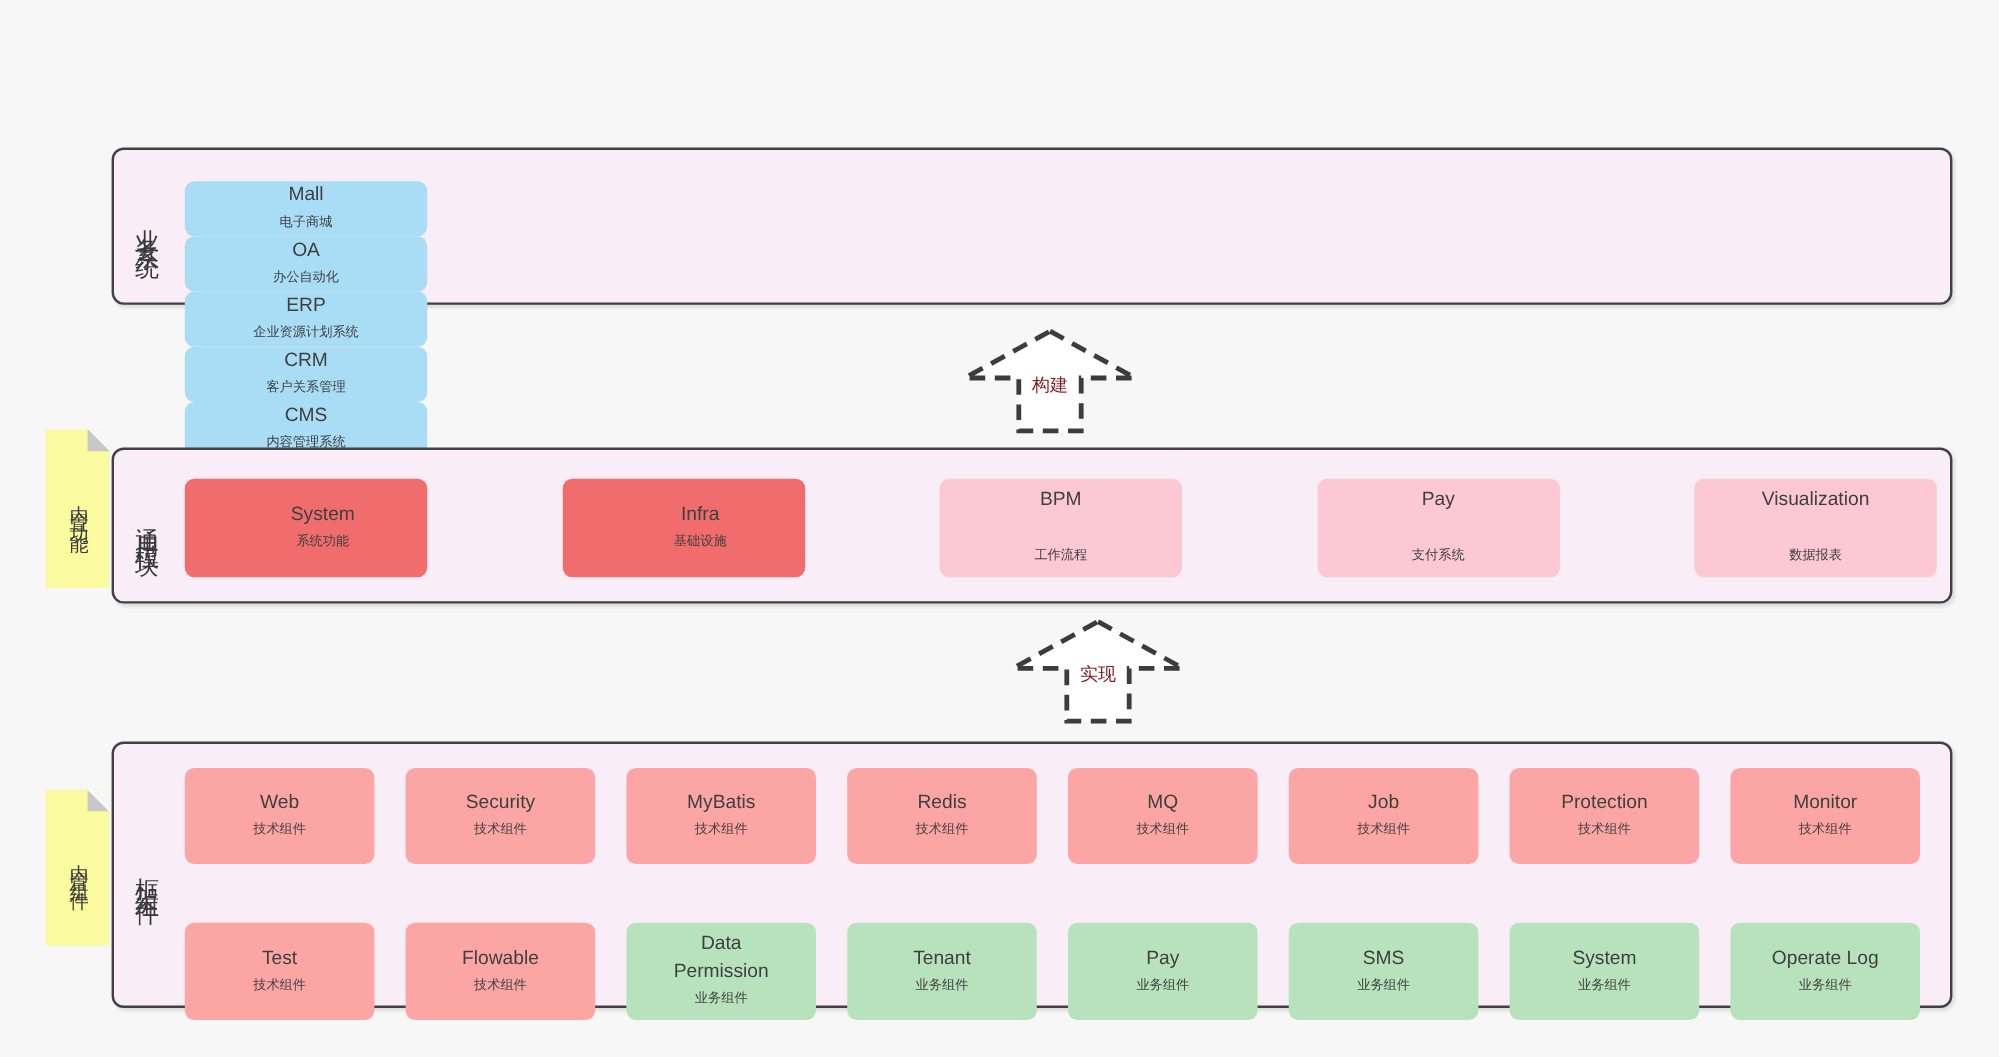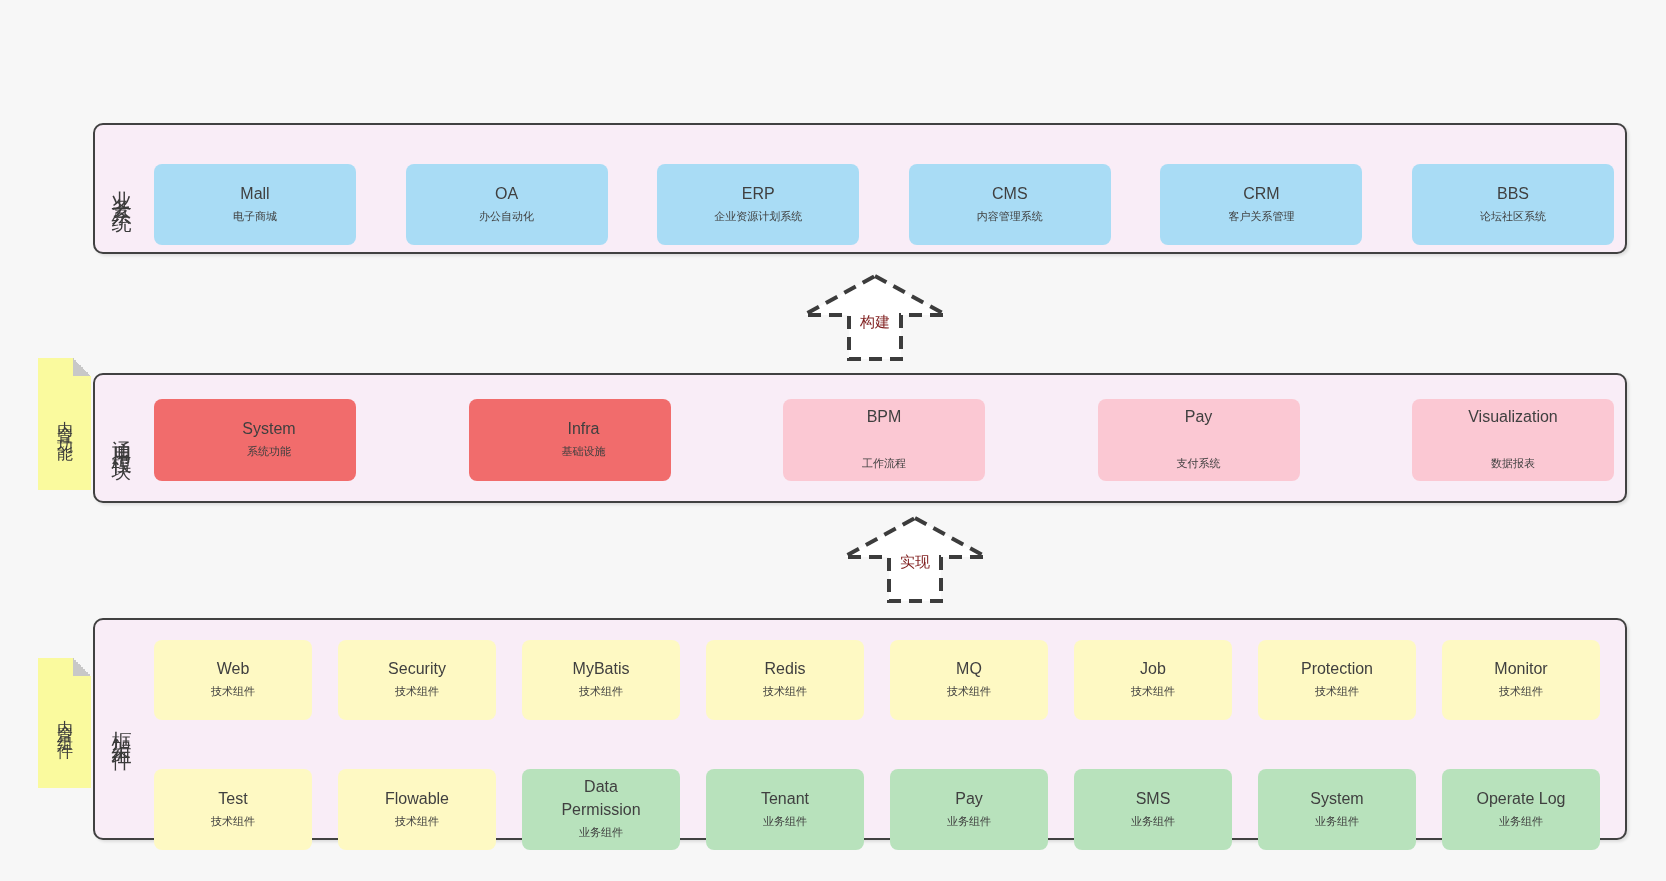--- a/index.html
+++ b/index.html
@@ -39,21 +39,21 @@
   }
 
   
   .boxrow {
     position:absolute;
     display:flex;
     justify-content:space-between;
   }
   .boxrow-6 { left:59px; width:1460px; }
   .boxrow-8 { left:59px; width:1446px; }
-  #panel-business .boxrow-6 { top:39px; height:81px; }
+  #panel-business .boxrow-6 { top:26px; height:81px;flex-direction:column; }
   #panel-modules  .boxrow-6 { top:24px; height:82px; }
   .row-top    { top:20px;  height:80px; }
   .row-bottom { top:125px; height:81px;margin-top:24px; }
 
   .box {
     display:flex;
     flex-direction:column;
     justify-content:center;
     align-items:center;
     text-align:center;
@@ -61,21 +61,21 @@
     color:#3f3f3f;
   }
   .boxrow-6 .box { width:202px; }
   .boxrow-8 .box { width:158px; }
   .box .en { font-size:16px; line-height:23px; white-space:pre-line; }
   .box .zh { font-size:11px; line-height:23px; }
 
   .blue       { background:#a9dcf5; }
   .red        { background:#f16c6c;padding-left:28px; }
   .pink       { background:#fbc8d3;gap:24px; }
-  .green      { background:#fef9c3; }
+  .green      { background:#fca5a5; }
   .lightgreen { background:#b8e2bc; }
 
   
   .note {
     position:absolute;
     left:38px;
     width:53px;
     background:#fafa9e;
     display:flex;
     justify-content:center;
@@ -135,26 +135,26 @@
     </div>
     <div class="box blue">
       <div class="en">OA</div>
       <div class="zh">办公自动化</div>
     </div>
     <div class="box blue">
       <div class="en">ERP</div>
       <div class="zh">企业资源计划系统</div>
     </div>
     <div class="box blue">
+      <div class="en">CRM</div>
+      <div class="zh">客户关系管理</div>
+    </div>
+    <div class="box blue">
       <div class="en">CMS</div>
       <div class="zh">内容管理系统</div>
-    </div>
-    <div class="box blue">
-      <div class="en">CRM</div>
-      <div class="zh">客户关系管理</div>
     </div>
     <div class="box blue">
       <div class="en">BBS</div>
       <div class="zh">论坛社区系统</div>
     </div>
   </div>
 </div>
 
 <div class="arrow" id="arrow-build">
   <svg width="150" height="92" viewBox="0 0 150 92">

